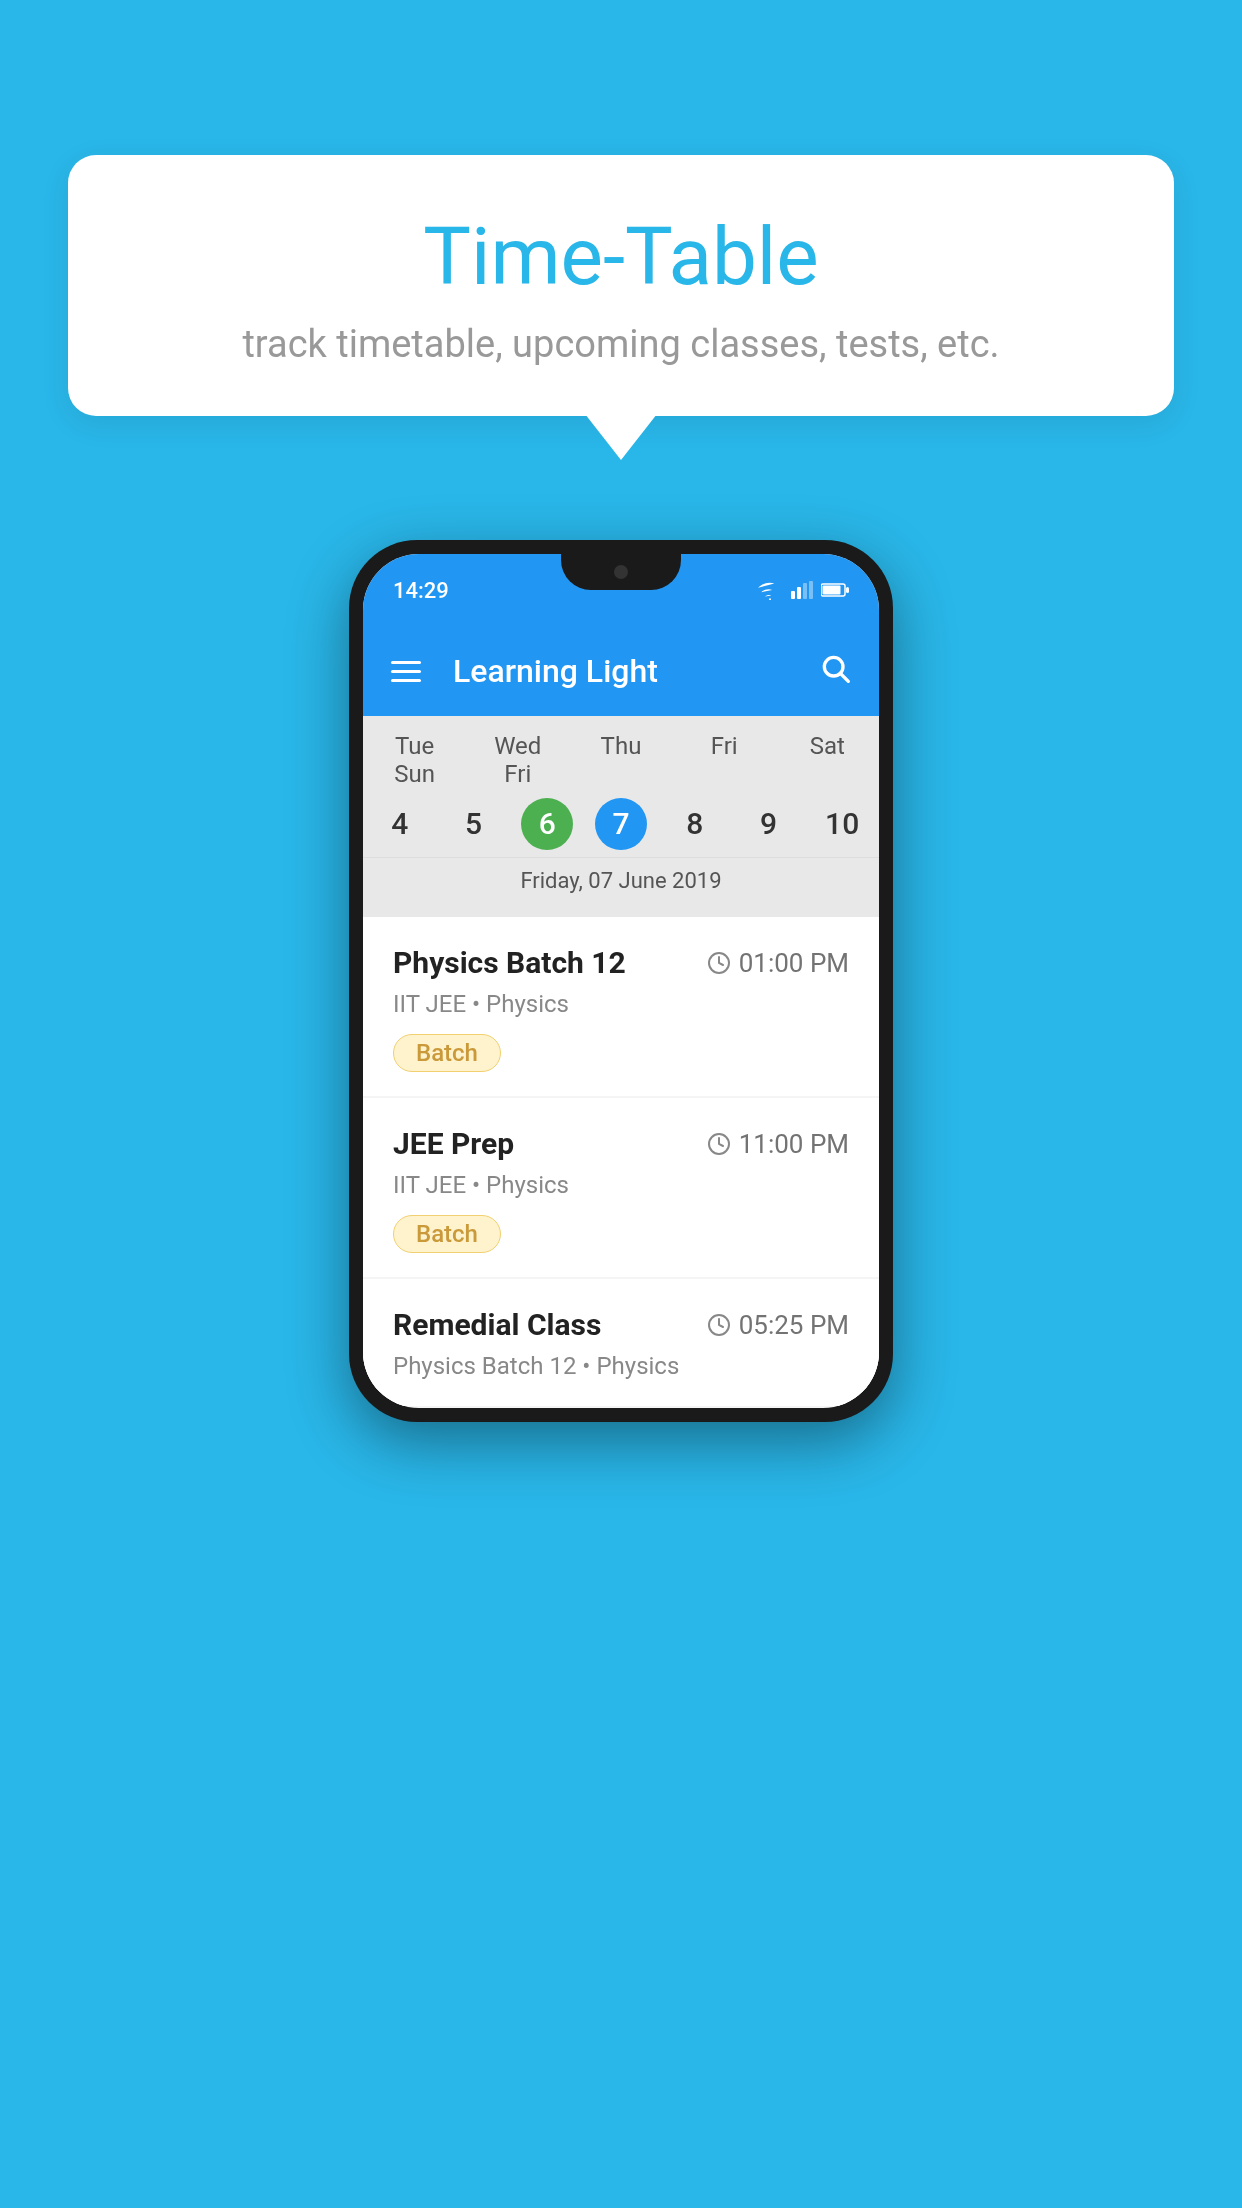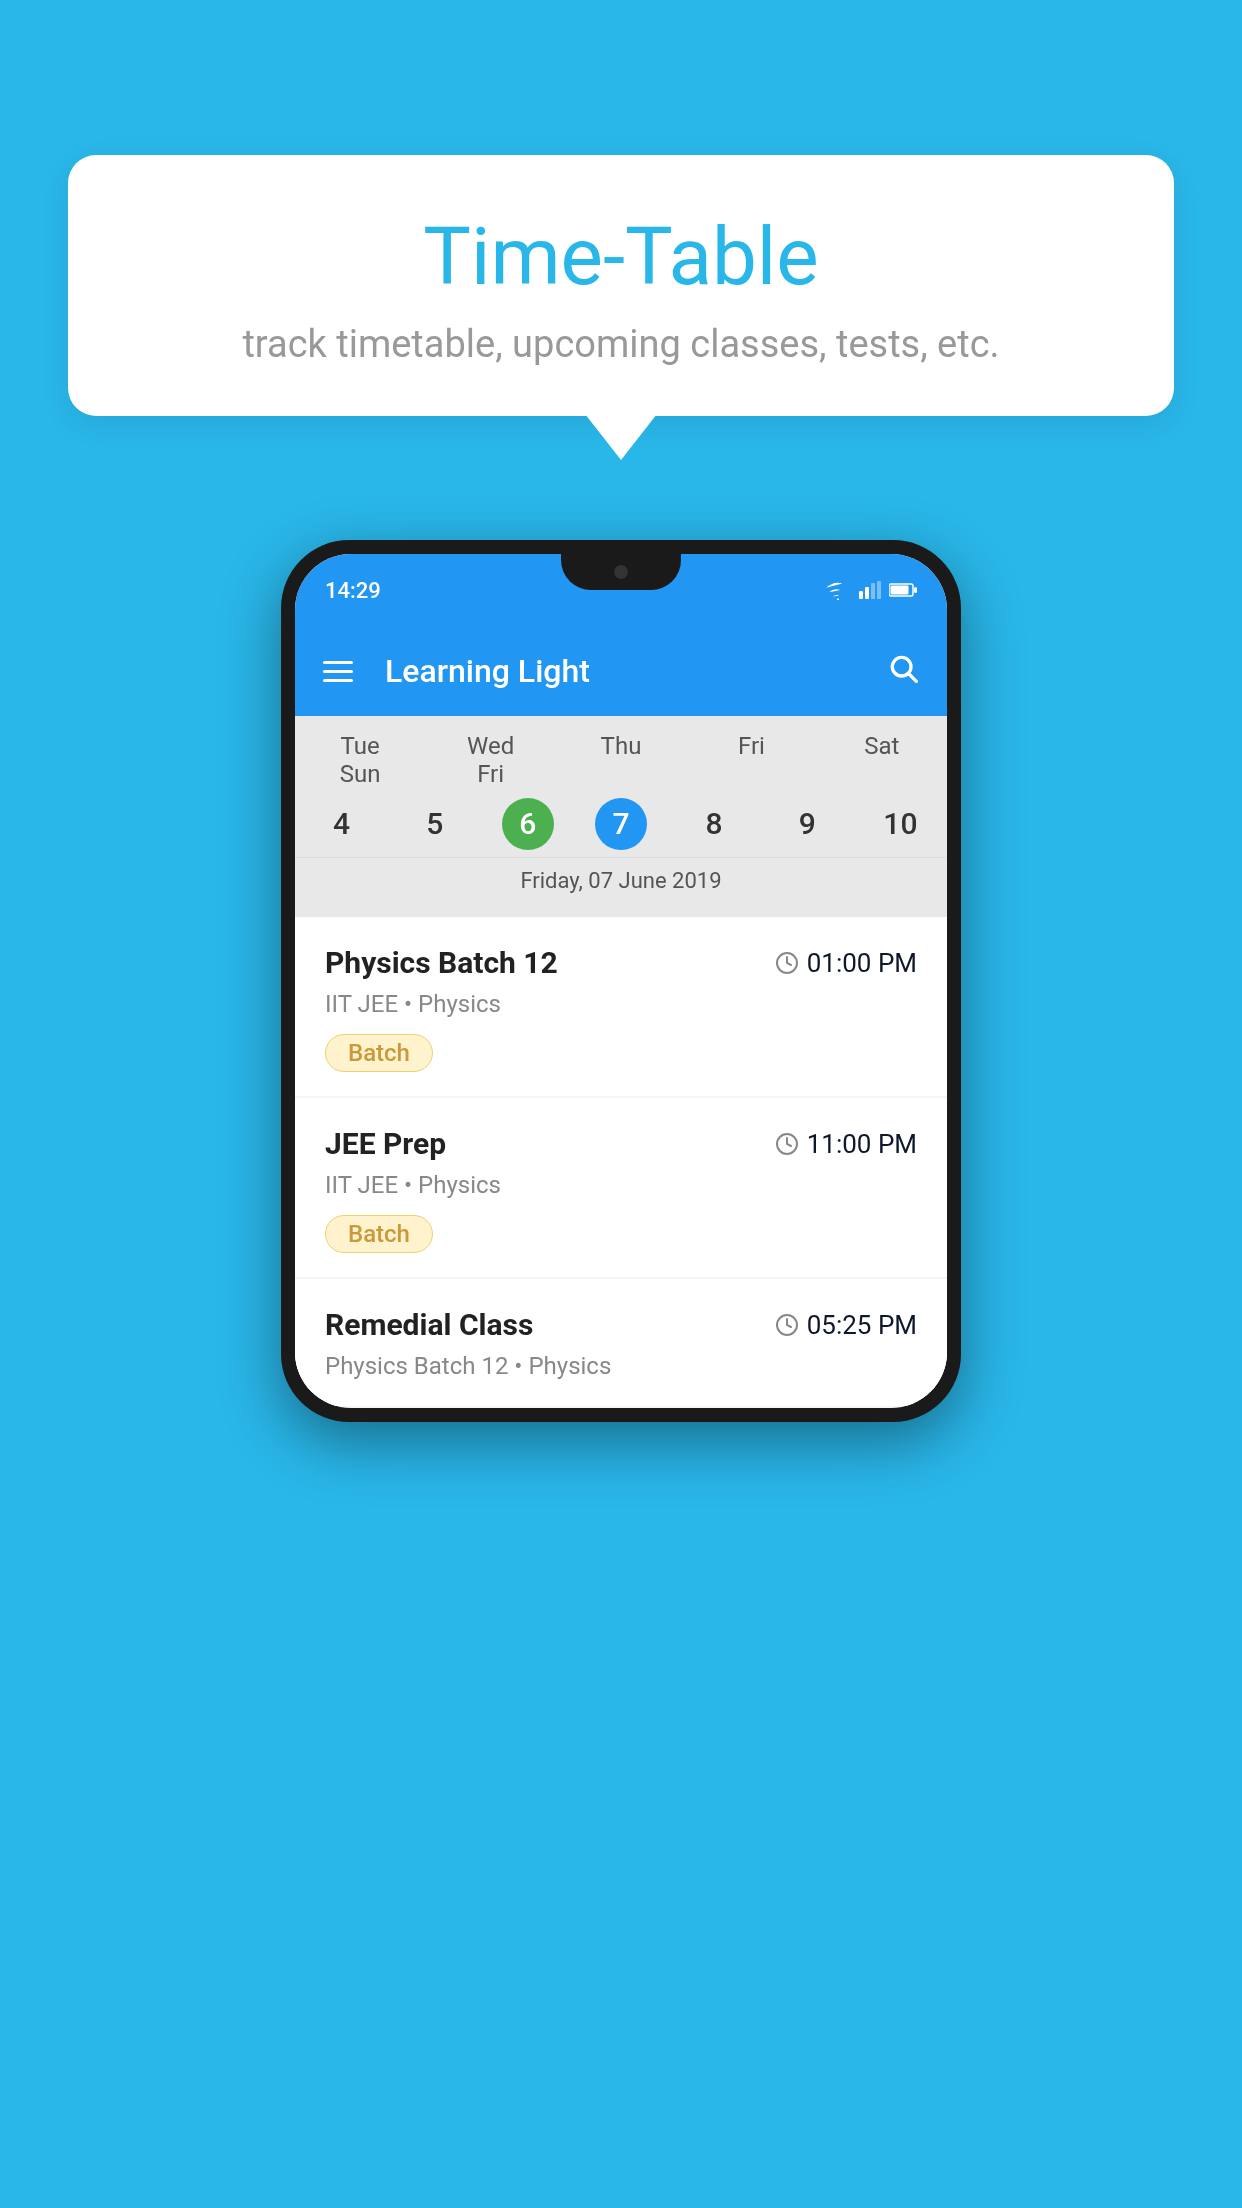--- a/index.html
+++ b/index.html
@@ -58,21 +58,21 @@
       position: absolute;
       top: 540px;
       left: 50%;
       transform: translateX(-50%);
       width: 1080px;
       display: flex;
       justify-content: center;
     }
 
     .phone {
-      width: 680px;
+      width: 544px;
       background: #1a1a1a;
       border-radius: 68px;
       padding: 14px;
       box-shadow: 0 20px 60px rgba(0,0,0,0.4);
       position: relative;
     }
 
     .phone-inner {
       background: #f5f5f5;
       border-radius: 56px;
@@ -268,21 +268,21 @@
       font-size: 30px;
       font-weight: 700;
       color: #222;
     }
 
     .schedule-time {
       display: flex;
       align-items: center;
       gap: 8px;
       font-size: 26px;
-      color: #0f172a;
+      color: #737373;
     }
 
     .schedule-subject {
       font-size: 24px;
       color: #888;
       margin-bottom: 16px;
     }
 
     .batch-badge {
       display: inline-block;

